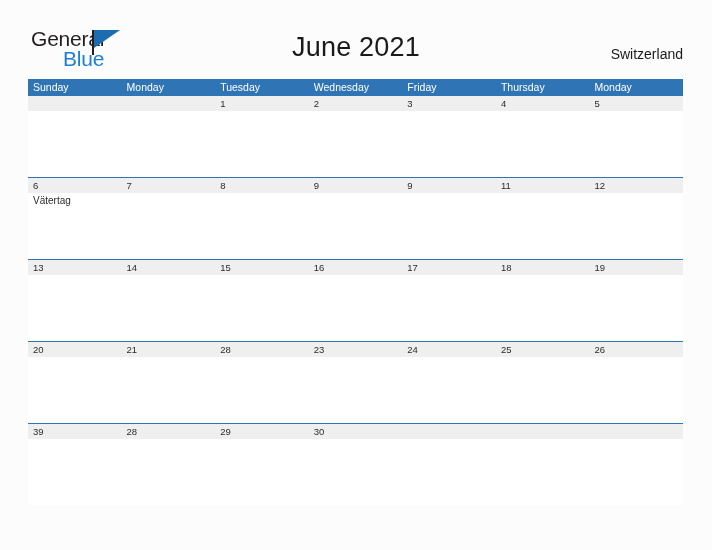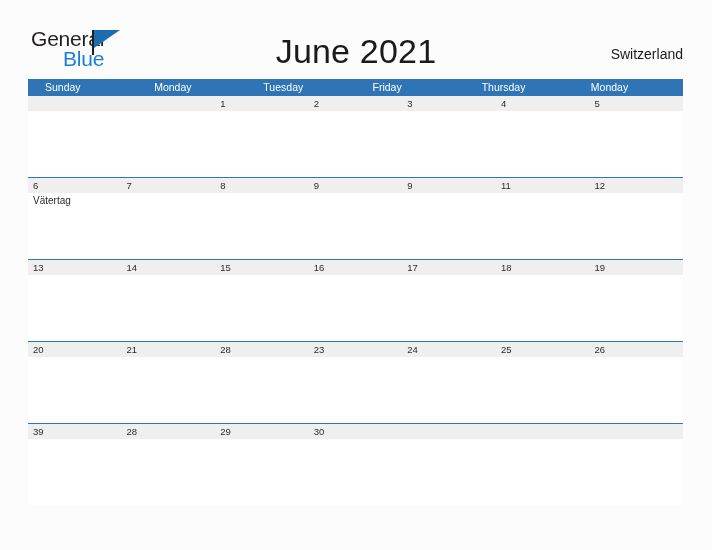--- a/index.html
+++ b/index.html
@@ -69,21 +69,21 @@
     line-height: 22px;
     white-space: nowrap;
   }
 
   .month-title {
     position: absolute;
     left: 0;
     top: 32px;
     width: 712px;
     text-align: center;
-    font-size: 34px;
+    font-size: 27px;
     color: #1a1a1a;
     font-weight: normal;
     letter-spacing: 0.2px;
   }
 
   .country-label {
     position: absolute;
     right: 29px;
     top: 46px;
     font-size: 14px;
@@ -104,21 +104,21 @@
     display: flex;
     background: #2f74b5;
     height: 17px;
   }
   .weekday-cell {
     flex: 1 1 0;
     min-width: 0;
     color: #ffffff;
     font-size: 10.5px;
     line-height: 17px;
-    padding-left: 17px;
+    padding-left: 5px;
     box-sizing: border-box;
     white-space: nowrap;
     overflow: hidden;
   }
 
   .week-row {
     position: relative;
   }
   .week-row + .week-row {
     border-top: 1px solid #2f74b5;
@@ -181,20 +181,21 @@
   <div class="country-label">Switzerland</div>
 
 </div>
 
 <div class="calendar">
 
   <div class="weekday-row">
     <div class="weekday-cell">Sunday</div>
     <div class="weekday-cell">Monday</div>
     <div class="weekday-cell">Tuesday</div>
+    <div class="weekday-cell">Wednesday</div>
     <div class="weekday-cell">Friday</div>
     <div class="weekday-cell">Thursday</div>
     <div class="weekday-cell">Monday</div>
   </div>
 
   <div class="week-row">
     <div class="date-band">
       <div class="date-num"></div>
       <div class="date-num"></div>
       <div class="date-num">1</div>

